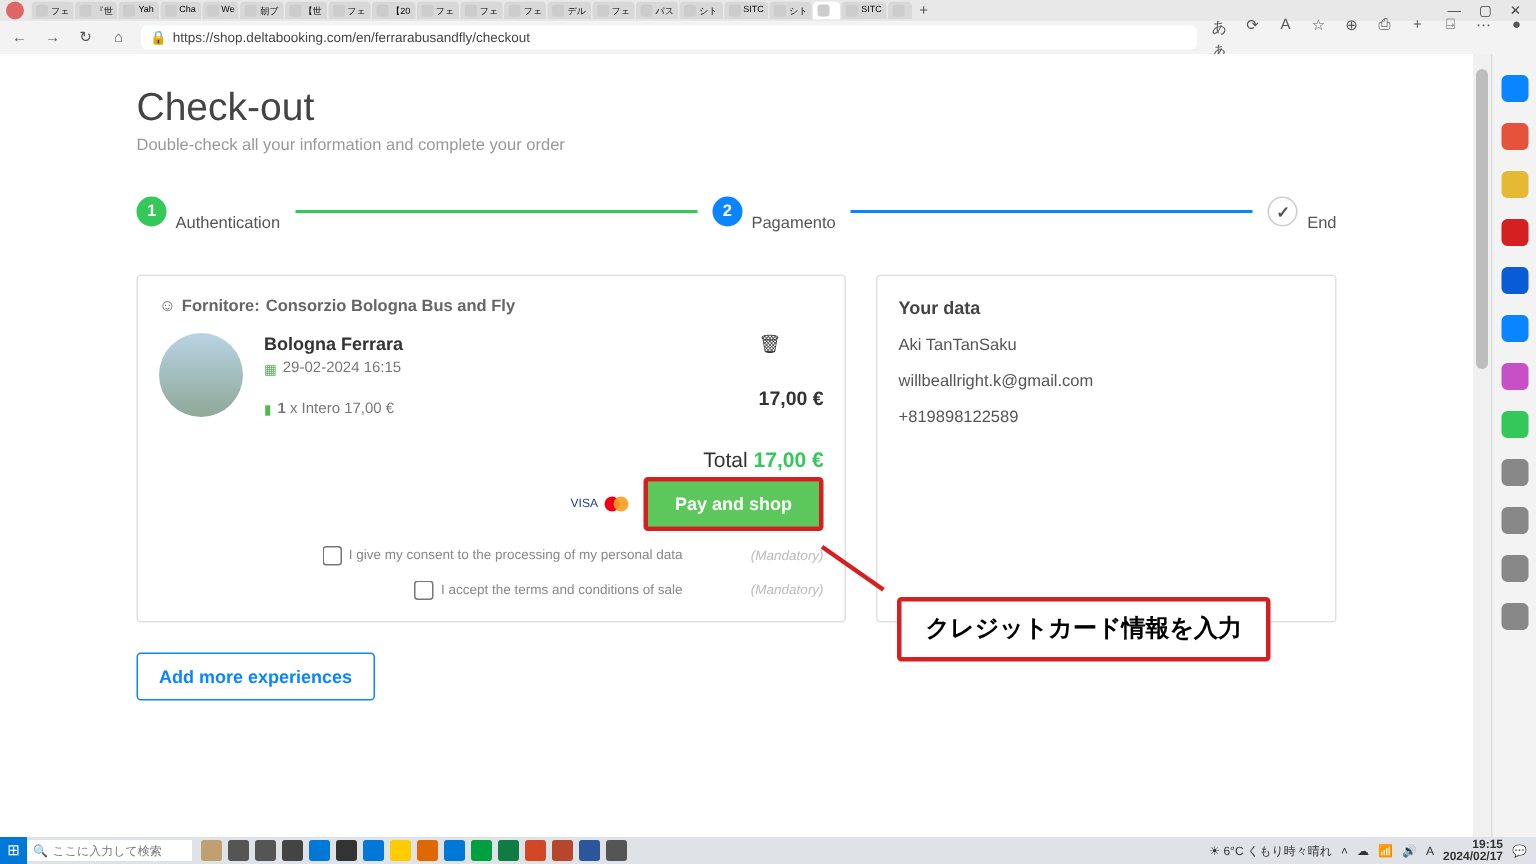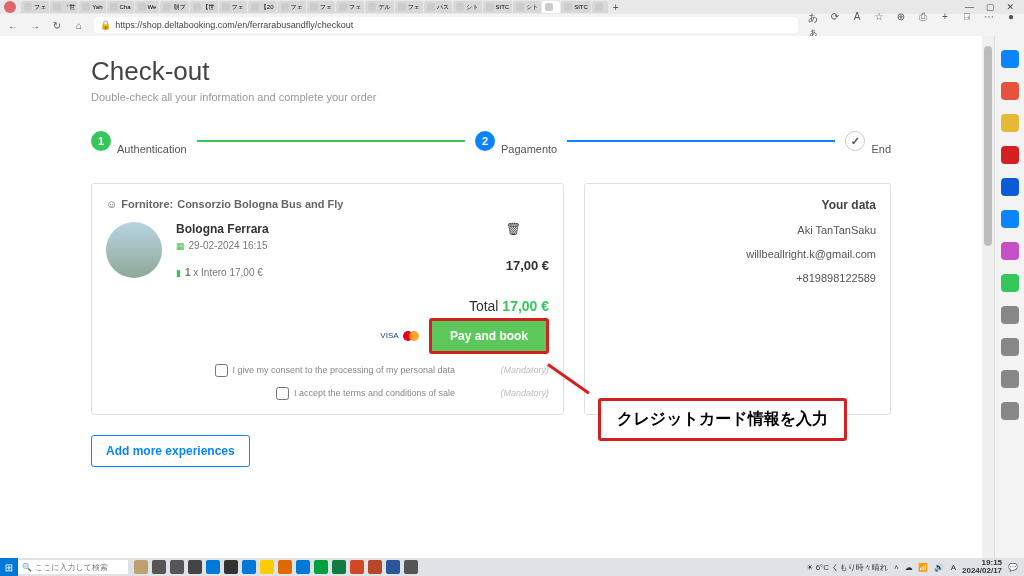--- a/index.html
+++ b/index.html
@@ -39,21 +39,21 @@
 .step-circle.blue { background: #0a84ff; }
 .step-circle.white { background: #fff; border: 1px solid #ccc; color: #555; }
 .step-label { font-size: 11px; color: #555; margin-top: 16px; }
 .step-line { flex: 1; height: 2px; }
 .step-line.green { background: #34c759; }
 .step-line.blue { background: #0a84ff; }
 
 .panels { display: flex; gap: 20px; margin-top: 28px; }
 .card { border: 1px solid #e0e0e0; border-radius: 3px; padding: 14px; background: #fff; }
 .card.left { flex: 1.6; }
-.card.right { flex: 1; text-align: right; }
+.card.right { flex: 1; }
 .supplier { font-size: 11px; font-weight: bold; color: #666; display: flex; align-items: center; gap: 4px; }
 .item-row { display: flex; margin-top: 12px; }
 .thumb-img { width: 56px; height: 56px; border-radius: 50%; background: linear-gradient(#b8d4e3, #8fa898); }
 .item-info { margin-left: 14px; flex: 1; }
 .item-title { font-size: 12px; font-weight: bold; color: #333; }
 .meta { font-size: 10px; color: #777; margin-top: 4px; display: flex; align-items: center; gap: 4px; }
 .meta-icon { font-size: 9px; }
 .meta-icon.cal { color: #4db84d; }
 .meta-icon.tick { color: #4db84d; }
 .trash { font-size: 12px; color: #333; }
@@ -201,21 +201,21 @@
         </div>
         <div class="total-row">
           <span class="total-label">Total</span>
           <span class="total-value">17,00 €</span>
         </div>
         <div class="pay-row">
           <span class="pay-icons">
             <span class="visa">VISA</span>
             <span class="mc"></span>
           </span>
-          <span class="pay-btn">Pay and book</span>
+          <span class="pay-btn">Pay and shop</span>
         </div>
         <div class="consent">
           <input type="checkbox" style="">
           <span>I give my consent to the processing of my personal data</span>
           <span class="mand">(Mandatory)</span>
         </div>
         <div class="consent">
           <input type="checkbox" style="">
           <span>I accept the terms and conditions of sale</span>
           <span class="mand">(Mandatory)</span>

